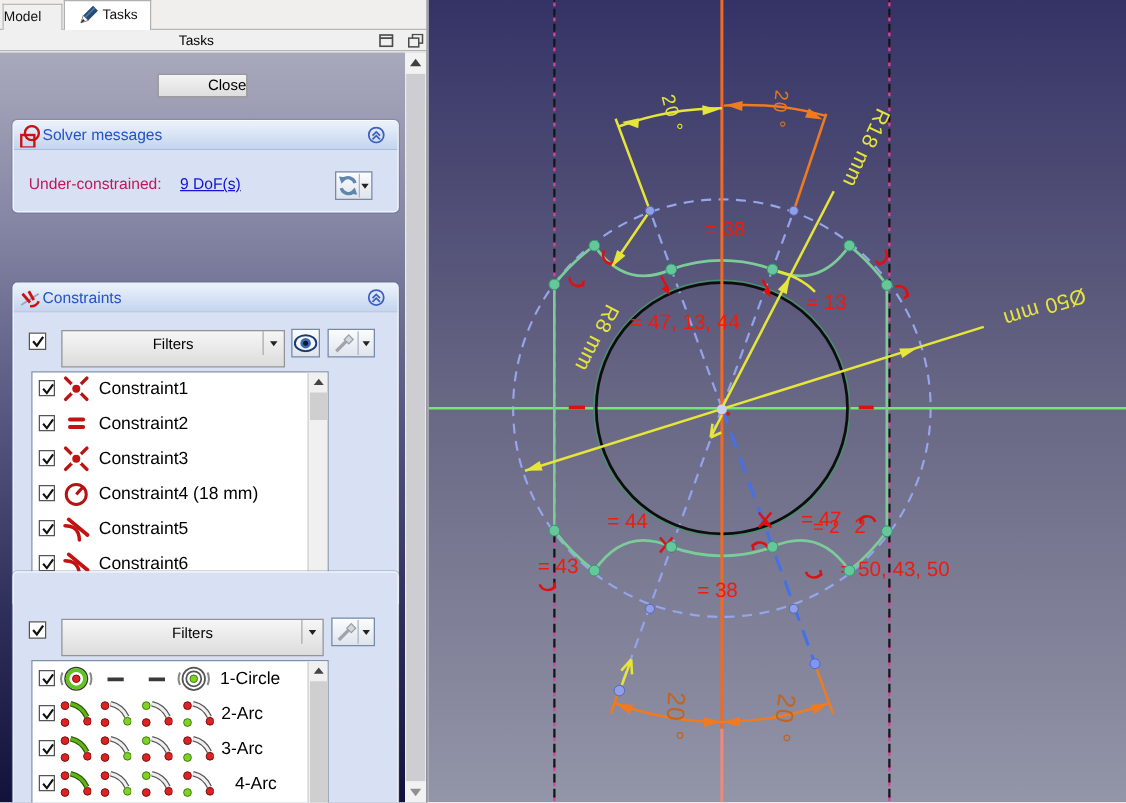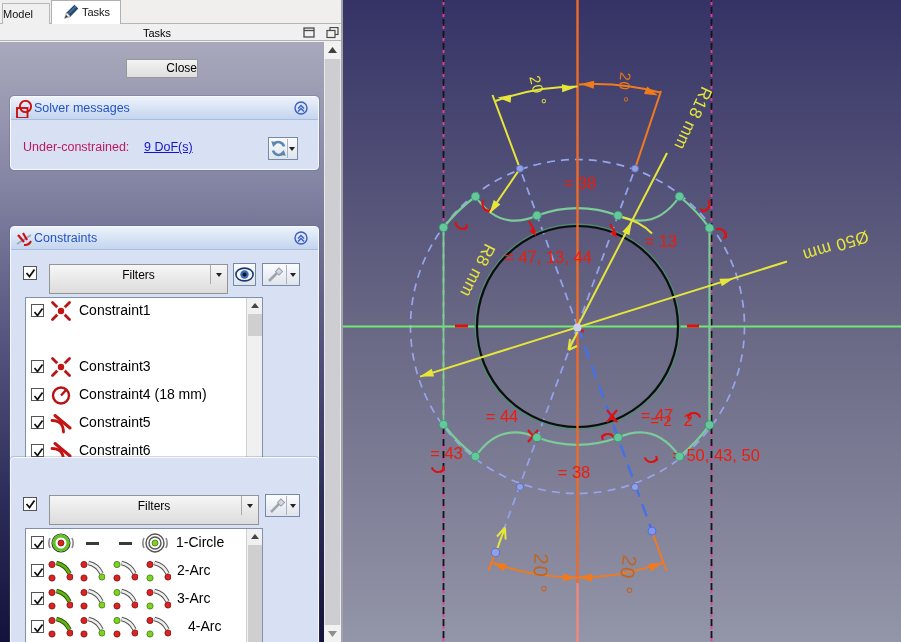--- a/index.html
+++ b/index.html
@@ -218,20 +218,29 @@
       <div class="listbox" style="height:182px;">
         <div class="row" style="top:-1px">
             <div class="cb2"><svg width="13" height="13" viewBox="0 0 13 13">
                 <path d="M2.5 6 L5.5 9.5 L10.5 2.5" fill="none" stroke="#111" stroke-width="1.7"></path>
               </svg></div>
             <svg width="22" height="22" viewBox="0 0 22 22" style="position:absolute;left:24px;top:3px">
               <use href="#ic-coinc"></use>
             </svg>
             <div class="txt" style="left:53px">Constraint1</div>
           </div>
+        <div class="row" style="top:27px">
+            <div class="cb2"><svg width="13" height="13" viewBox="0 0 13 13">
+                <path d="M2.5 6 L5.5 9.5 L10.5 2.5" fill="none" stroke="#111" stroke-width="1.7"></path>
+              </svg></div>
+            <svg width="22" height="22" viewBox="0 0 22 22" style="position:absolute;left:24px;top:3px">
+              <use href="#ic-equal"></use>
+            </svg>
+            <div class="txt" style="left:53px">Constraint2</div>
+          </div>
         <div class="row" style="top:55px">
             <div class="cb2"><svg width="13" height="13" viewBox="0 0 13 13">
                 <path d="M2.5 6 L5.5 9.5 L10.5 2.5" fill="none" stroke="#111" stroke-width="1.7"></path>
               </svg></div>
             <svg width="22" height="22" viewBox="0 0 22 22" style="position:absolute;left:24px;top:3px">
               <use href="#ic-coinc"></use>
             </svg>
             <div class="txt" style="left:53px">Constraint3</div>
           </div>
         <div class="row" style="top:83px">

